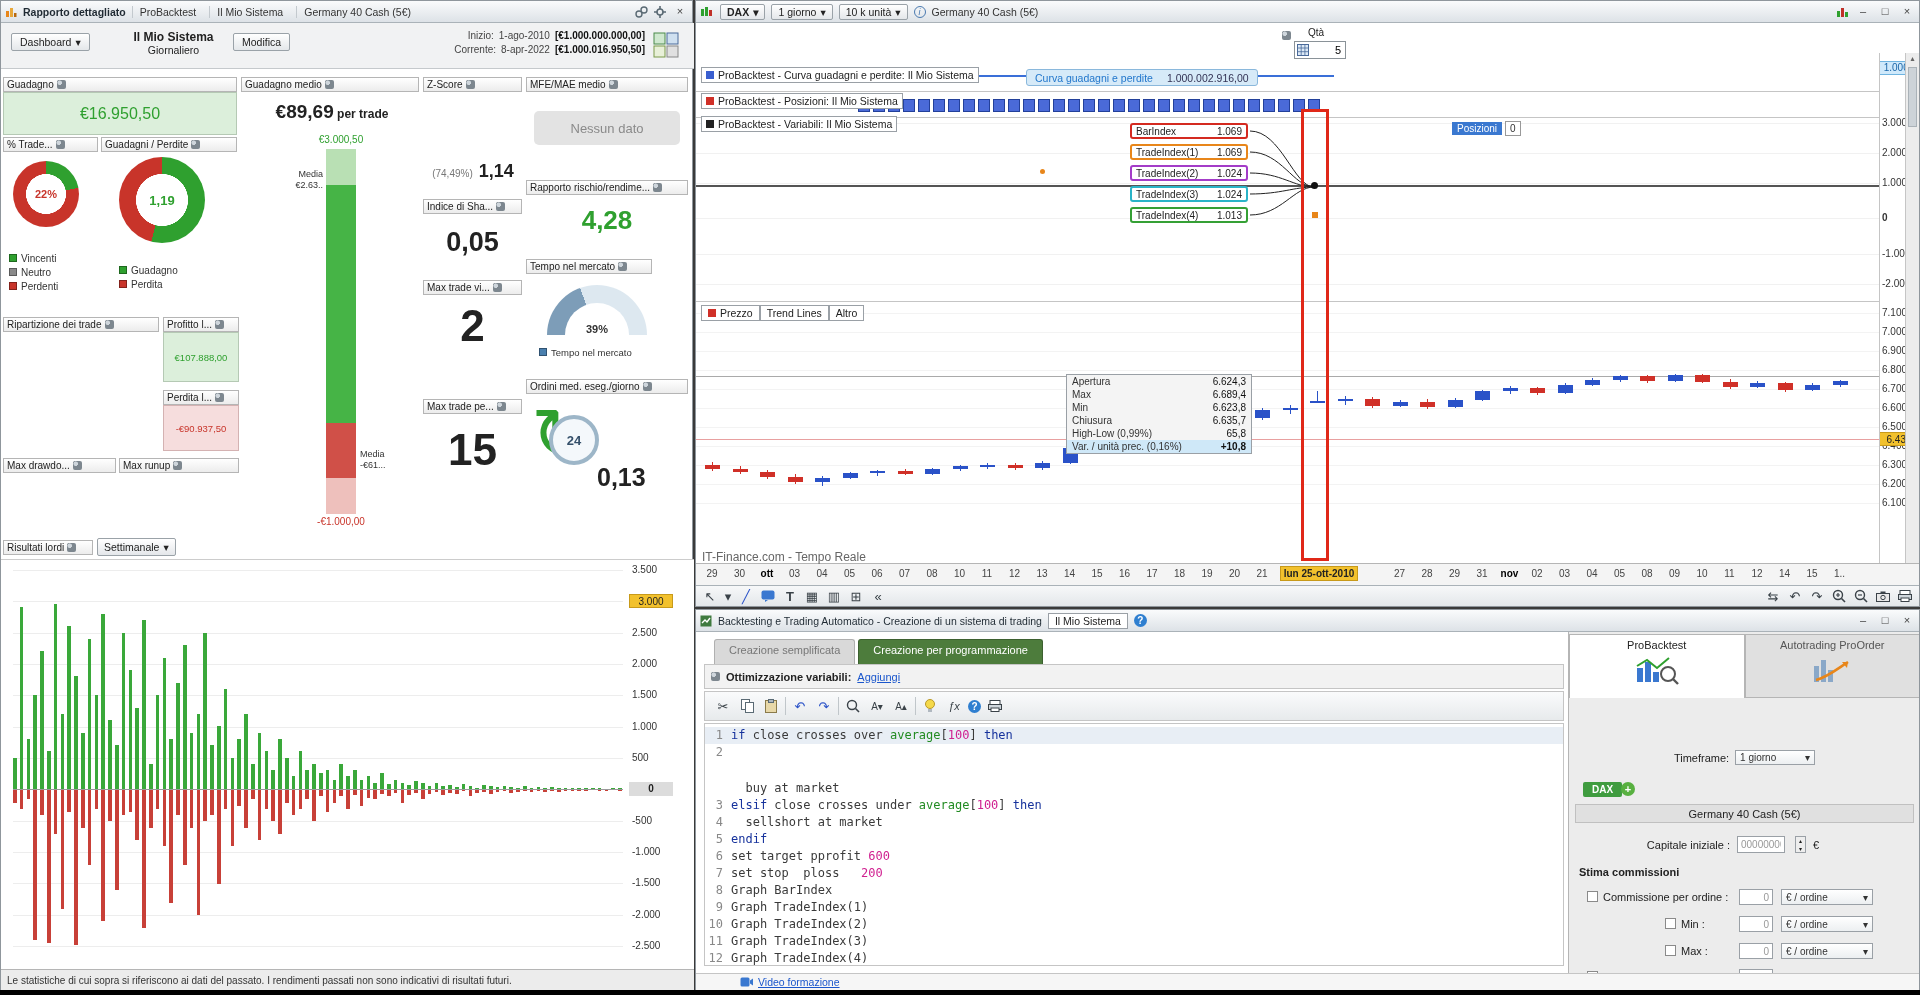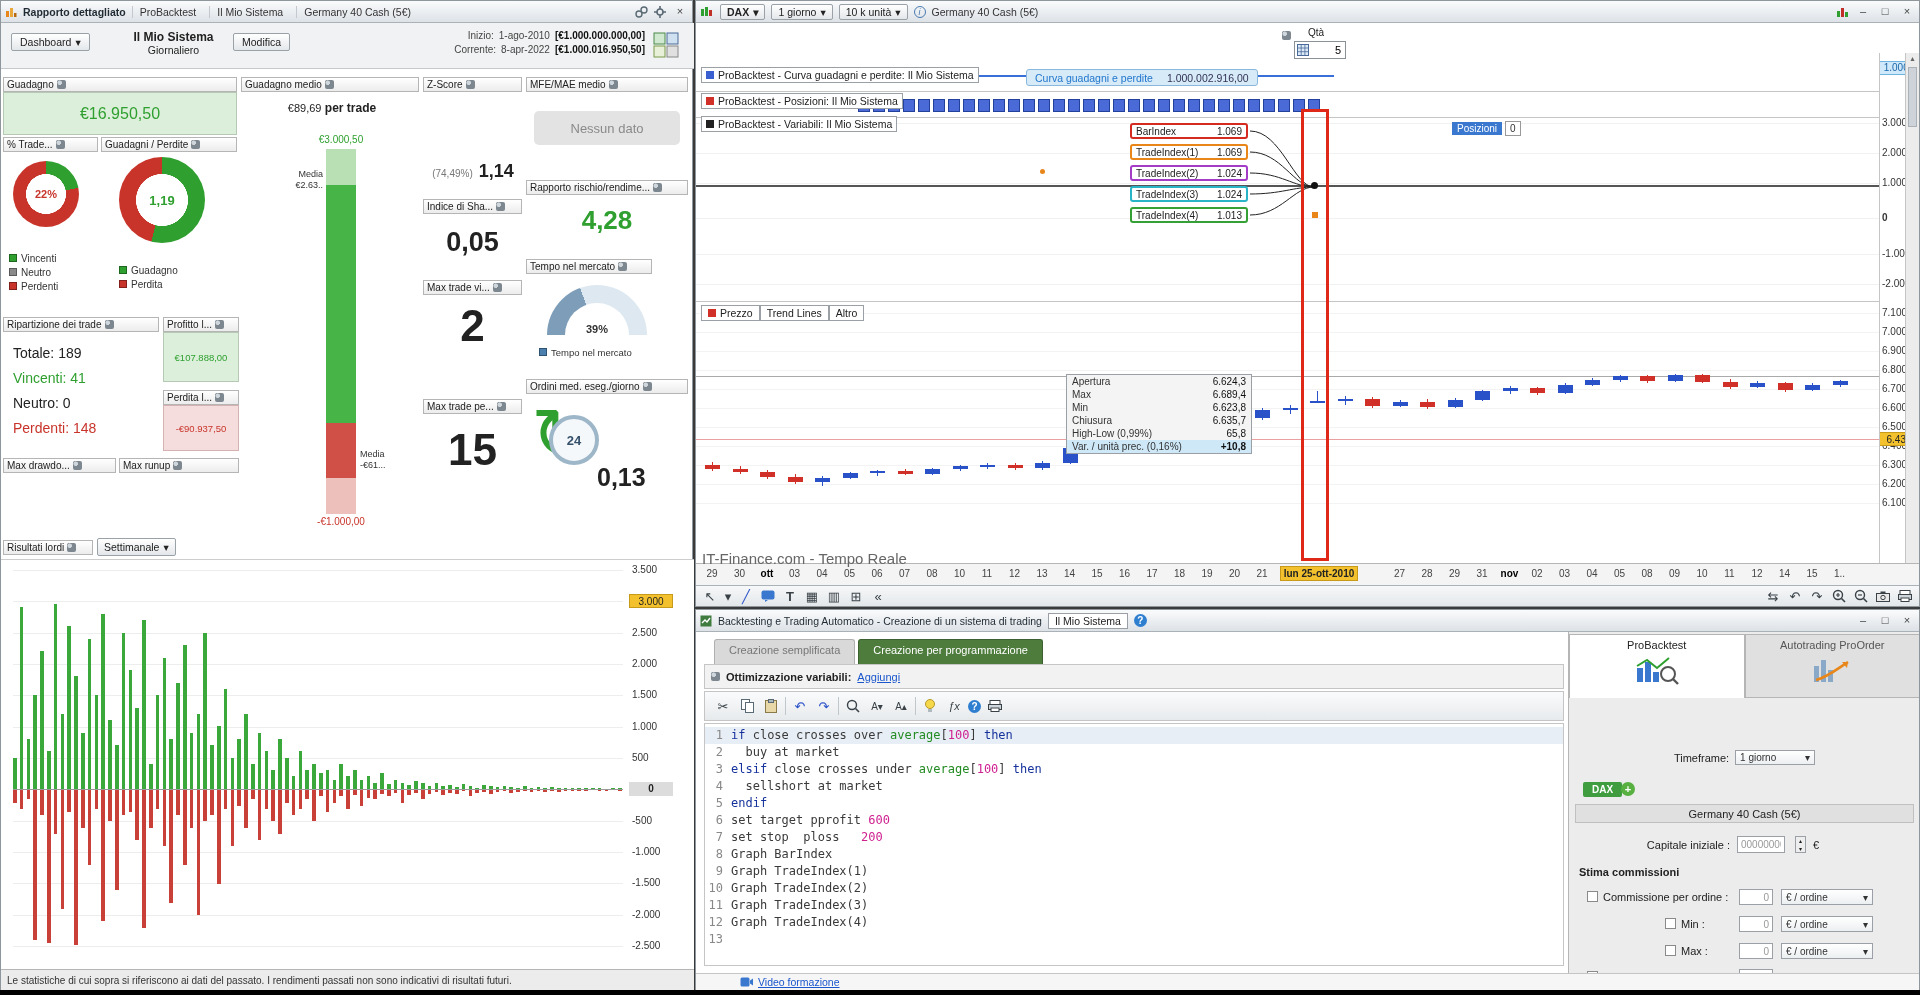--- a/index.html
+++ b/index.html
@@ -155,26 +155,20 @@
         <div class="legend-row">
           <span class="legend-sq" style="background: rgb(200, 52, 42);"></span>
           <span>Perdita</span>
         </div>
       </div>
 
     <div class="phdr" style="left:2px;top:316px;width:156px;">
         <span>Ripartizione dei trade</span>
         <span class="tool-chip"></span>
       </div>
-    <div id="rip-rows" style="position:absolute;left:12px;top:340px;font-size:14px;line-height:25px;">
-        <div style="color: rgb(34, 34, 34);">Totale: 189</div>
-        <div style="color: rgb(47, 160, 47);">Vincenti: 41</div>
-        <div style="color: rgb(34, 34, 34);">Neutro: 0</div>
-        <div style="color: rgb(200, 52, 42);">Perdenti: 148</div>
-      </div>
 
     <div class="phdr" style="left:162px;top:316px;width:76px;">
         <span>Profitto l...</span>
         <span class="tool-chip"></span>
       </div>
     <div style="position:absolute;left:162px;top:331px;width:76px;height:50px;background:#dcefdb;border:1px solid #b5c9b4;display:flex;align-items:center;justify-content:center;">
       <span style="font-size:9.5px;color:#2fa02f;">€107.888,00</span>
     </div>
     <div class="phdr" style="left:162px;top:389px;width:76px;">
         <span>Perdita l...</span>
@@ -191,21 +185,21 @@
     <div class="phdr" style="left:118px;top:457px;width:120px;">
         <span>Max runup</span>
         <span class="tool-chip"></span>
       </div>
 
     <div class="phdr" style="left:240px;top:76px;width:178px;">
         <span>Guadagno medio</span>
         <span class="tool-chip"></span>
       </div>
     <div style="position:absolute;left:244px;top:100px;width:174px;text-align:center;">
-      <span style="font-size:11px;font-weight:normal;">€89,69</span><span style="font-size:12px;font-weight:bold;"> per trade</span>
+      <span style="font-size:19px;font-weight:bold;">€89,69</span><span style="font-size:12px;font-weight:bold;"> per trade</span>
     </div>
     <div style="position:absolute;left:290px;top:133px;width:100px;text-align:center;font-size:10px;color:#2fa02f;">€3.000,50</div>
     <div style="position:absolute;left:325px;top:148px;width:30px;height:274px;background:#b9e0b4;"></div>
     <div style="position:absolute;left:325px;top:184px;width:30px;height:238px;background:#46b446;"></div>
     <div style="position:absolute;left:278px;top:168px;width:44px;text-align:right;font-size:9px;color:#333;line-height:11px;">
       <div>Media</div>
         <div>€2.63..</div>
     </div>
     <div style="position:absolute;left:325px;top:422px;width:30px;height:91px;background:#eec0bc;"></div>
     <div style="position:absolute;left:325px;top:422px;width:30px;height:55px;background:#d05048;"></div>
@@ -731,21 +725,21 @@
         <div style="position: absolute; left: 909.5px; top: 545px; width: 28px; text-align: center; font-size: 10px; color: rgb(68, 68, 68);">05</div>
         <div style="position: absolute; left: 937px; top: 545px; width: 28px; text-align: center; font-size: 10px; color: rgb(68, 68, 68);">08</div>
         <div style="position: absolute; left: 964.5px; top: 545px; width: 28px; text-align: center; font-size: 10px; color: rgb(68, 68, 68);">09</div>
         <div style="position: absolute; left: 992px; top: 545px; width: 28px; text-align: center; font-size: 10px; color: rgb(68, 68, 68);">10</div>
         <div style="position: absolute; left: 1019.5px; top: 545px; width: 28px; text-align: center; font-size: 10px; color: rgb(68, 68, 68);">11</div>
         <div style="position: absolute; left: 1047px; top: 545px; width: 28px; text-align: center; font-size: 10px; color: rgb(68, 68, 68);">12</div>
         <div style="position: absolute; left: 1074.5px; top: 545px; width: 28px; text-align: center; font-size: 10px; color: rgb(68, 68, 68);">14</div>
         <div style="position: absolute; left: 1102px; top: 545px; width: 28px; text-align: center; font-size: 10px; color: rgb(68, 68, 68);">15</div>
         <div style="position: absolute; left: 1129.5px; top: 545px; width: 28px; text-align: center; font-size: 10px; color: rgb(68, 68, 68);">1..</div>
         <div style="position: absolute; left: 584px; top: 543px; width: 78px; height: 15px; background: rgb(242, 193, 45); border: 1px solid rgb(200, 154, 26); font-size: 10px; font-weight: bold; text-align: center; line-height: 14px; z-index: 5;">lun 25-ott-2010</div>
-        <div style="position: absolute; left: 6px; top: 527px; font-size: 15px; color: rgb(102, 102, 102);">IT-Finance.com - Tempo Reale</div>
+        <div style="position: absolute; left: 6px; top: 527px; font-size: 12px; color: rgb(102, 102, 102);">IT-Finance.com - Tempo Reale</div>
         <div class="pane-label" style="position: absolute; left: 5px; top: 44px;">
           <span class="sq" style="background: rgb(58, 95, 208);"></span>
           <span>ProBacktest - Curva guadagni e perdite: Il Mio Sistema</span>
         </div>
         <div class="pane-label" style="position: absolute; left: 5px; top: 70px;">
           <span class="sq" style="background: rgb(208, 48, 40);"></span>
           <span>ProBacktest - Posizioni: Il Mio Sistema</span>
         </div>
         <div class="pane-label" style="position: absolute; left: 5px; top: 93px;">
           <span class="sq" style="background: rgb(34, 34, 34);"></span>
@@ -962,21 +956,21 @@
     </div>
 
     <div id="code-editor" style="position:absolute;left:8px;top:113px;width:860px;height:243px;background:#fff;border:1px solid #c5c5c5;overflow:hidden;font-family:'DejaVu Sans Mono',monospace;font-size:12px;line-height:17px;">
       <div id="code-lines" style="padding-top:3px;">
           <div style="display: flex; background: rgb(232, 238, 245);">
             <span style="width: 26px; text-align: right; padding-right: 8px; color: rgb(136, 136, 136); flex: 0 0 auto;">1</span>
             <span style="white-space: pre;"><span class="code-k">if </span><span class="code-p">close crosses over </span><span class="code-f">average</span><span class="code-p">[</span><span class="code-n">100</span><span class="code-p">] </span><span class="code-k">then</span></span>
           </div>
           <div style="display: flex;">
             <span style="width: 26px; text-align: right; padding-right: 8px; color: rgb(136, 136, 136); flex: 0 0 auto;">2</span>
-            <span style="white-space: pre;"><span class="code-p">  buy at market</span></span>
+            <span style="white-space: pre; margin-top: 36px;"><span class="code-p">  buy at market</span></span>
           </div>
           <div style="display: flex;">
             <span style="width: 26px; text-align: right; padding-right: 8px; color: rgb(136, 136, 136); flex: 0 0 auto;">3</span>
             <span style="white-space: pre;"><span class="code-k">elsif </span><span class="code-p">close crosses under </span><span class="code-f">average</span><span class="code-p">[</span><span class="code-n">100</span><span class="code-p">] </span><span class="code-k">then</span></span>
           </div>
           <div style="display: flex;">
             <span style="width: 26px; text-align: right; padding-right: 8px; color: rgb(136, 136, 136); flex: 0 0 auto;">4</span>
             <span style="white-space: pre;"><span class="code-p">  sellshort at market</span></span>
           </div>
           <div style="display: flex;">

